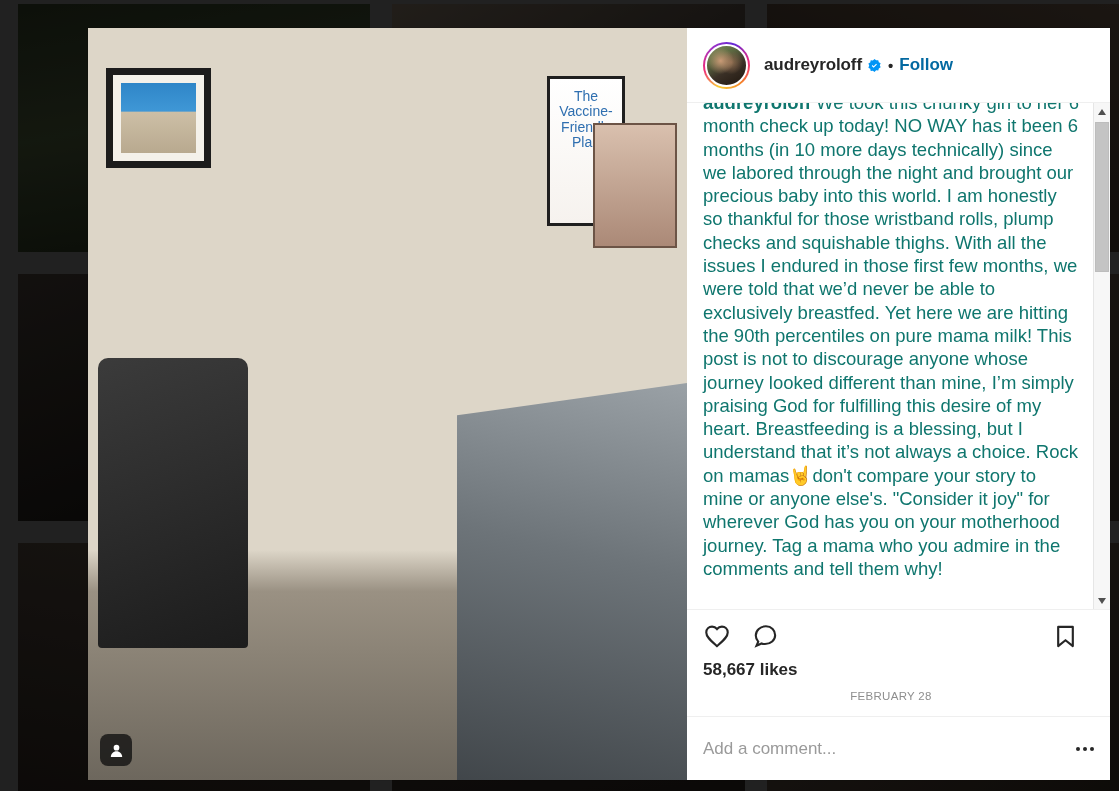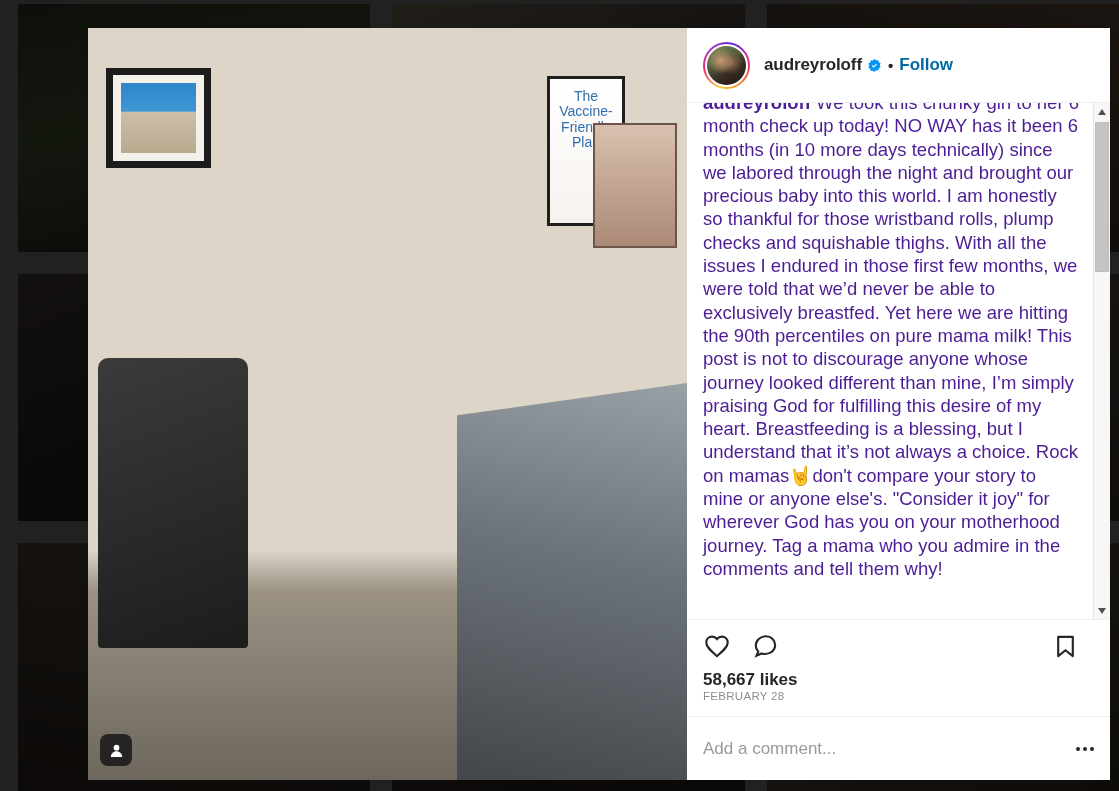--- a/index.html
+++ b/index.html
@@ -197,21 +197,21 @@
   }
   #caption-scroll {
     flex: 1 1 auto;
     padding: 2px 14px 4px 16px;
     overflow: hidden;
     position: relative;
   }
   #caption-text {
     font-size: 18.5px;
     line-height: 23.3px;
-    color: #4c1d95;
+    color: #0f766e;
     word-wrap: break-word;
     margin-top: -14px;
   }
   #caption-author { font-weight: bold; }
 
   
   #scrollbar {
     width: 17px;
     flex: none;
     background: #f7f7f7;
@@ -257,25 +257,27 @@
   .act-icon svg { display: block; }
   #comment-icon-btn { margin-left: 20px; }
   #save-icon-btn { margin-left: auto; }
   #likes {
     margin-top: 10px;
     font-size: 17px;
     font-weight: bold;
     color: #262626;
   }
   #date {
+    margin-top: 10px;
     font-size: 11.5px;
     letter-spacing: 0.3px;
     color: #8e8e8e;
     text-transform: uppercase;
     padding-bottom: 14px;
+    text-align: center;
   }
 
   
   #add-comment {
     border-top: 1px solid #efefef;
     height: 64px;
     flex: none;
     display: flex;
     align-items: center;
     padding: 0 16px;

